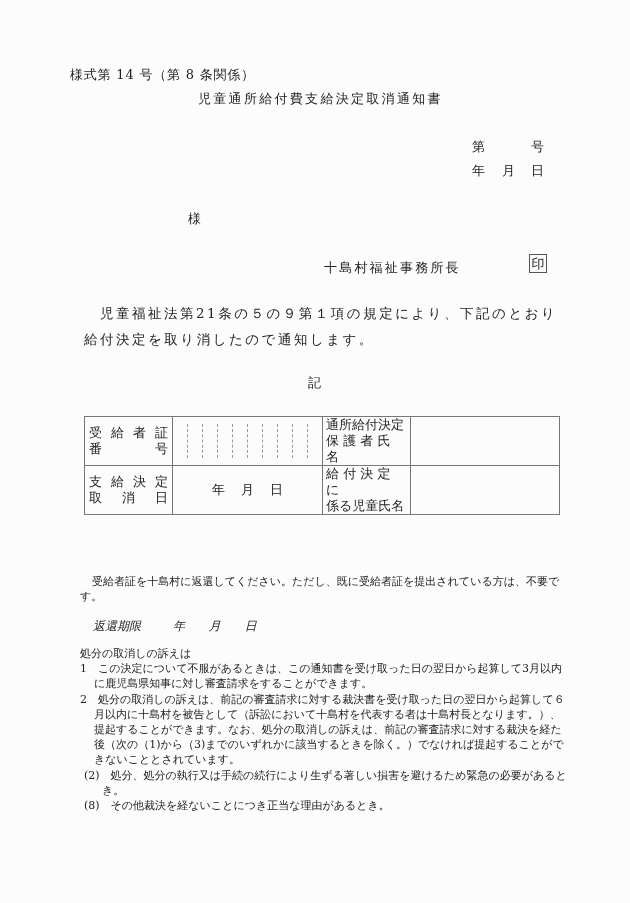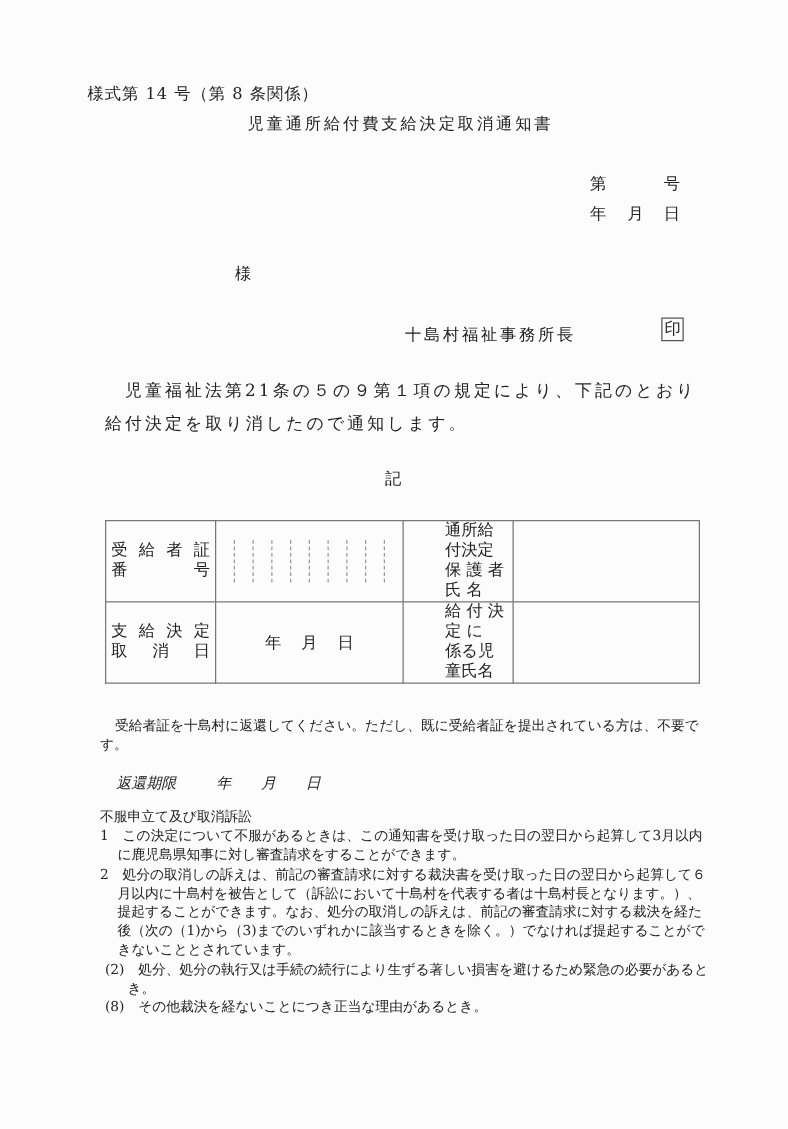--- a/index.html
+++ b/index.html
@@ -34,21 +34,21 @@
       border: 1px solid #777; padding: 0; vertical-align: middle;
     }
     .lbl { width: 87px; height: 34px; }
     .lbl-inner { padding: 0 4px; line-height: 16px; }
     .spread { display: flex; justify-content: space-between; }
     .cert-cells { display: flex; height: 34px; }
     .cert-cells span { flex: 1; border-right: 1px dashed #999; }
     .cert-cells span:last-child { border-right: none; }
     .mid { width: 149px; }
     .lbl2 { width: 87px; }
-    .lbl2 .lbl-inner { padding: 0 3px; margin-left: 30px; }
+    .lbl2 .lbl-inner { padding: 0 3px; }
     .reason-row td { height: 85px; }
     .reason-lbl { text-align: center; letter-spacing: 8px; padding-left: 6px !important; }
     .date-cell { text-align: center; letter-spacing: 0; }
     .date-cell span { margin: 0 8px; }
 
     .note { font-size: 11px; line-height: 15px; font-family: Liberation Mono, monospace; }
     .return-note { left: 80px; top: 575px; width: 484px; white-space: normal; text-indent: 12px; }
     .deadline { left: 93px; top: 618px; font-size: 12px; font-style: italic; }
     .deadline .d { margin-left: 32px; letter-spacing: 10px; }
     .appeal { left: 80px; top: 646px; width: 490px; white-space: normal; font-size: 11px; line-height: 15.2px; }
@@ -149,18 +149,18 @@
 </tbody>
   </table>
 
 <div class="abs note return-note">受給者証を十島村に返還してください。ただし、既に受給者証を提出されている方は、不要です。</div>
 
 <div class="abs deadline">
   <span>返還期限</span><span class="d">年 月 日</span>
 </div>
 
 <div class="abs appeal">
-  <p>不服申立て及び取消訴訟</p>
+  <p>処分の取消しの訴えは</p>
   <p class="item">1　この決定について不服があるときは、この通知書を受け取った日の翌日から起算して3月以内に鹿児島県知事に対し審査請求をすることができます。</p>
   <p class="item">2　処分の取消しの訴えは、前記の審査請求に対する裁決書を受け取った日の翌日から起算して６月以内に十島村を被告として（訴訟において十島村を代表する者は十島村長となります。）、提起することができます。なお、処分の取消しの訴えは、前記の審査請求に対する裁決を経た後（次の（1)から（3)までのいずれかに該当するときを除く。）でなければ提起することができないこととされています。</p>
   <p class="sub">(2)　処分、処分の執行又は手続の続行により生ずる著しい損害を避けるため緊急の必要があるとき。</p>
   <p class="sub">(8)　その他裁決を経ないことにつき正当な理由があるとき。</p>
 </div>
 
 </body></html>

